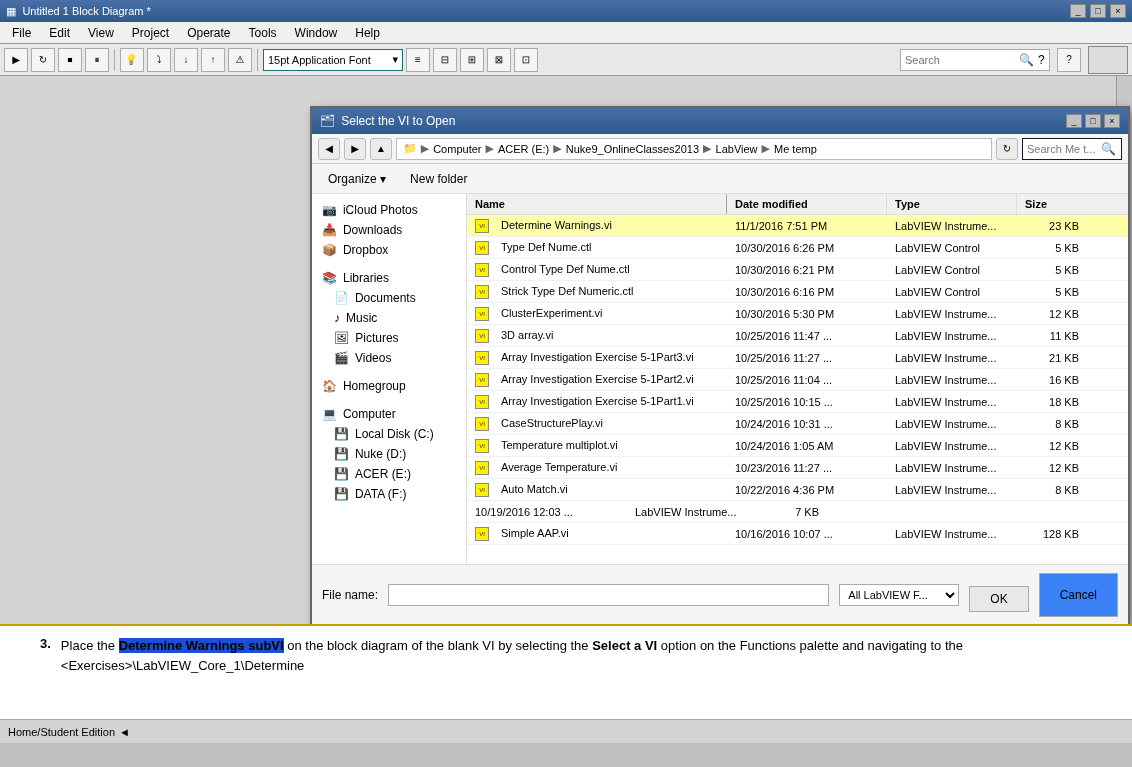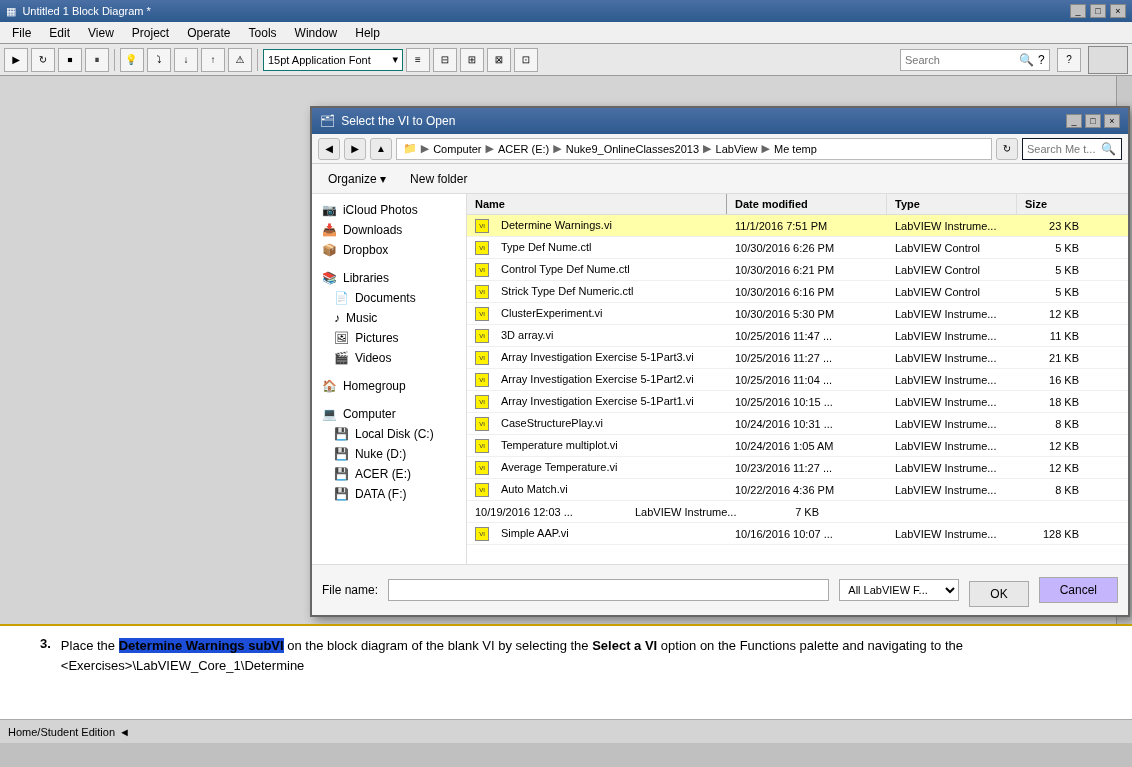--- a/index.html
+++ b/index.html
@@ -275,23 +275,23 @@
     .ok-btn {
       height: 26px;
       padding: 0 20px;
       background: #e8e8e8;
       border: 1px solid #aaa;
       cursor: pointer;
       font-size: 12px;
       margin-top: 8px;
     }
     .cancel-btn {
-      height: 26px;
+      height: 44px;
       padding: 0 20px;
-      background: #c4b5fd;
+      background: #3b82f6;
       border: 1px solid #aaa;
       cursor: pointer;
       font-size: 12px;
     }
 
     
     .bottom-area {
       background: white;
       padding: 10px 40px;
       font-size: 13px;

